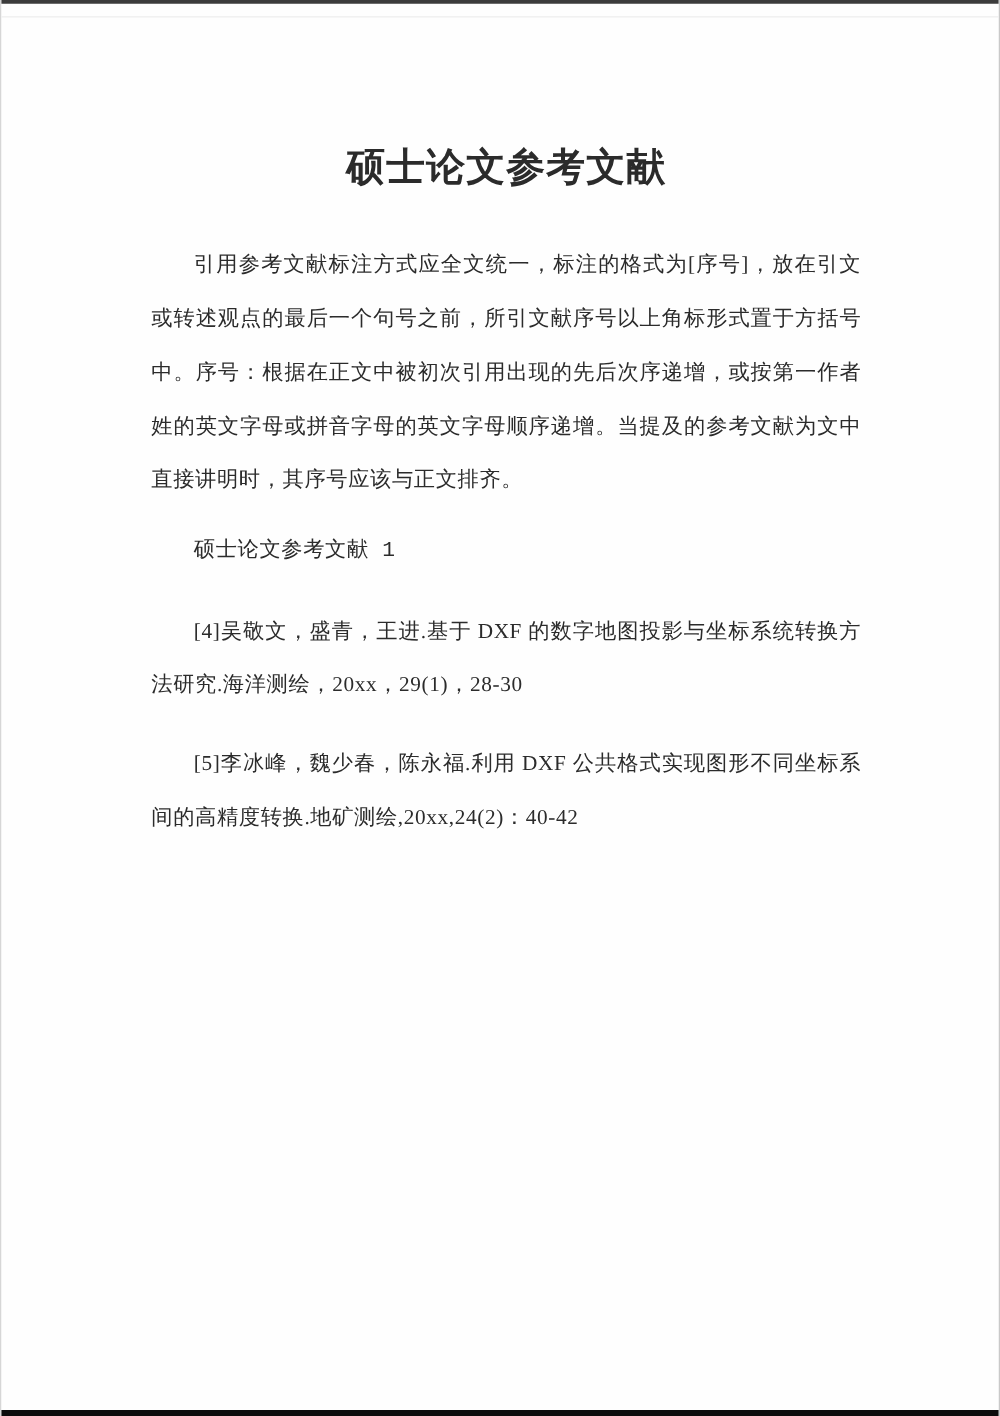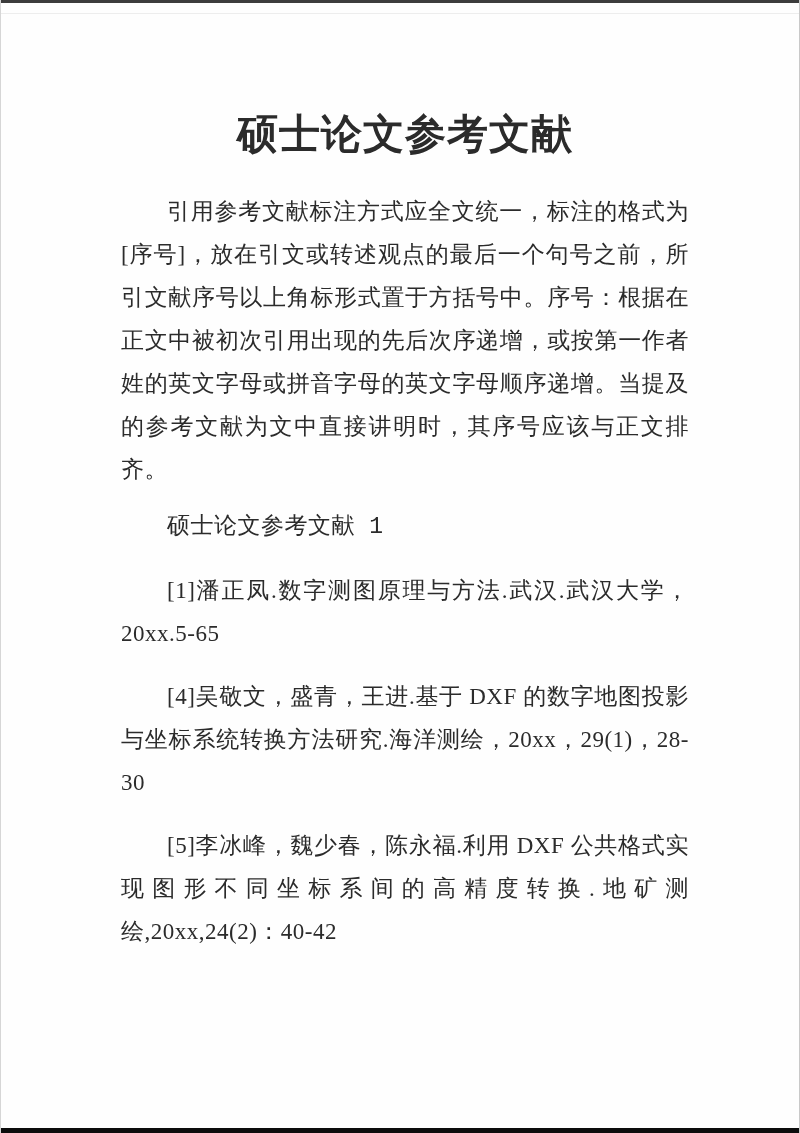--- a/index.html
+++ b/index.html
@@ -29,28 +29,28 @@
     height: 5px; background: #0c0c0c;
   }
   .page {
     position: absolute;
     top: 0; left: 0; right: 0; bottom: 0;
     padding: 0 110px 0 120px;
     box-sizing: border-box;
   }
   .doc-title {
     margin: 112px 0 0 0;
-    font-size: 41px;
+    font-size: 31px;
     line-height: 44px;
     font-weight: bold;
     text-align: center;
     letter-spacing: 1px;
   }
   .body-text {
-    font-size: 23px;
+    font-size: 17px;
     line-height: 43px;
     letter-spacing: 0.5px;
     text-align: justify;
     text-justify: inter-ideograph;
   }
   .intro {
     margin: 34px 0 0 0;
     text-indent: 2em;
   }
   .section-label {
@@ -73,20 +73,19 @@
   <div class="frame-top-hairline"></div>
 
   <div class="page">
     <h1 class="doc-title">硕士论文参考文献</h1>
 
     <p class="body-text intro">引用参考文献标注方式应全文统一，标注的格式为[序号]，放在引文或转述观点的最后一个句号之前，所引文献序号以上角标形式置于方括号中。序号：根据在正文中被初次引用出现的先后次序递增，或按第一作者姓的英文字母或拼音字母的英文字母顺序递增。当提及的参考文献为文中直接讲明时，其序号应该与正文排齐。</p>
 
     <p class="body-text section-label">硕士论文参考文献 1</p>
 
     <div class="ref-list">
-      <p class="body-text ref">[1]潘正凤.数字测图原理与方法.武汉.武汉大学，20xx.5-65</p>
       <p class="body-text ref">[4]吴敬文，盛青，王进.基于 DXF 的数字地图投影与坐标系统转换方法研究.海洋测绘，20xx，29(1)，28-30</p>
       <p class="body-text ref">[5]李冰峰，魏少春，陈永福.利用 DXF 公共格式实现图形不同坐标系间的高精度转换.地矿测绘,20xx,24(2)：40-42</p>
     </div>
   </div>
 
   <div class="frame-bottom"></div>
 </div>
 
 </body></html>

